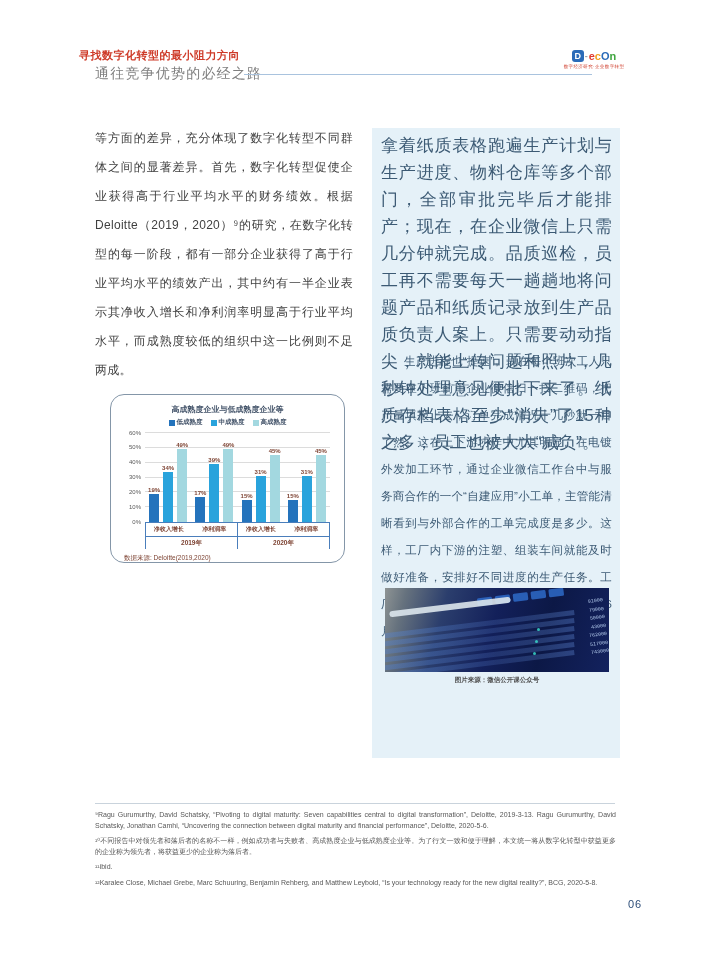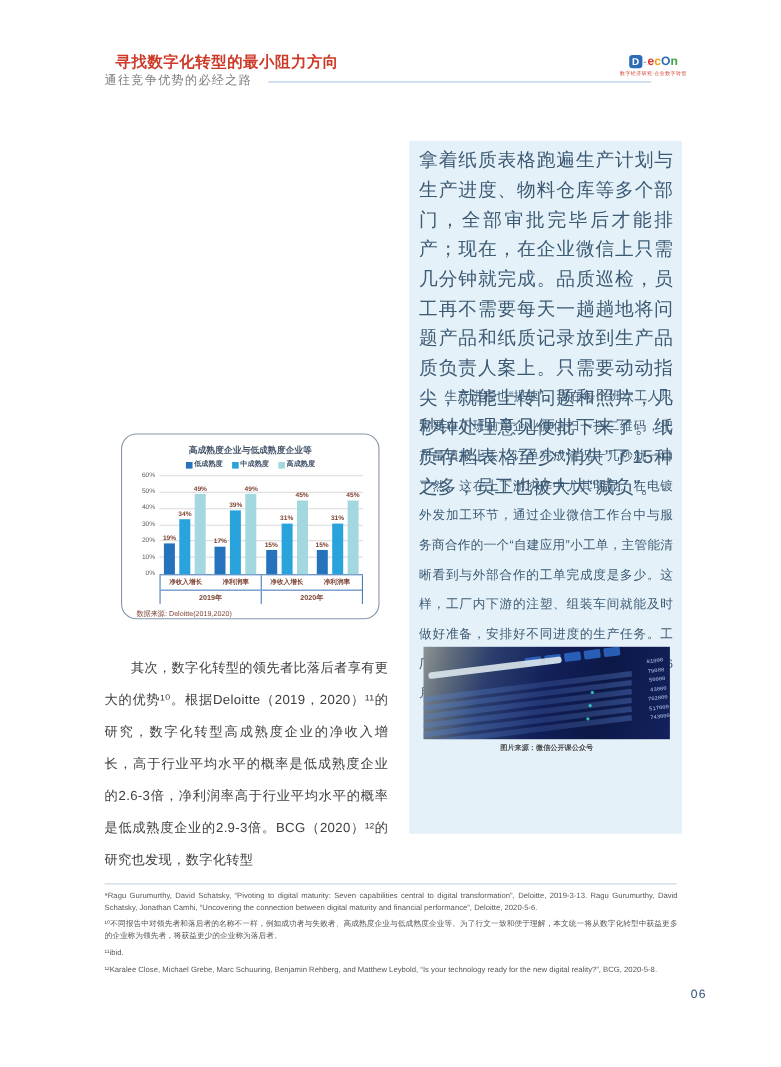--- a/index.html
+++ b/index.html
@@ -1,22 +1,22 @@
 <!DOCTYPE html>
 <html><head>
 <meta charset="utf-8">
 <style>
   * { margin:0; padding:0; box-sizing:border-box; }
   html,body { background:#ffffff; }
   body { font-family:"Liberation Sans","DejaVu Sans",sans-serif; }
   .page { position:relative; width:710px; height:970px; background:#ffffff; overflow:hidden; margin:0 auto; }
 
   
-  .header-title { position:absolute; left:105px; top:48px; font-size:14px; font-weight:bold; color:#CE3A28; letter-spacing:.5px; }
-  .header-sub   { position:absolute; left:95px; top:65px; font-size:11px; color:#7F7F7F; letter-spacing:1.2px; }
+  .header-title { position:absolute; left:79px; top:48px; font-size:11px; font-weight:bold; color:#CE3A28; letter-spacing:.5px; }
+  .header-sub   { position:absolute; left:95px; top:65px; font-size:14px; color:#7F7F7F; letter-spacing:1.2px; }
   .header-rule  { position:absolute; left:244px; top:74px; width:348px; height:1px; background:#A9C3DE; }
 
   .logo { position:absolute; left:558px; top:50px; width:72px; text-align:center; }
   .logo-row { display:flex; align-items:flex-end; justify-content:center; gap:1px; font-weight:bold; font-size:11px; line-height:12px; }
   .logo-boxed { display:inline-block; width:12px; height:12px; border-radius:3px; background:#2B6BB8; color:#fff; font-size:9px; line-height:12px; text-align:center; }
   .logo-dash { color:#9aa2aa; font-size:9px; }
   .logo-letter { display:inline-block; }
   .logo-tagline { margin-top:2px; font-size:4.5px; color:#CE3A28; letter-spacing:.4px; white-space:nowrap; }
 
   
@@ -82,20 +82,21 @@
 
   <div class="logo">
     <div class="logo-row">
       <span class="logo-boxed">D</span>
         <span class="logo-dash">-</span>
         <span id="logo-letters"><span class="logo-letter" style="color: rgb(224, 60, 49);">e</span><span class="logo-letter" style="color: rgb(242, 160, 31);">c</span><span class="logo-letter" style="color: rgb(43, 107, 184);">O</span><span class="logo-letter" style="color: rgb(63, 165, 63);">n</span></span>
     </div>
     <div class="logo-tagline">数字经济研究·企业数字转型</div>
   </div>
 
+  <div class="col-left-p1">等方面的差异，充分体现了数字化转型不同群体之间的显著差异。首先，数字化转型促使企业获得高于行业平均水平的财务绩效。根据Deloitte（2019，2020）⁹的研究，在数字化转型的每一阶段，都有一部分企业获得了高于行业平均水平的绩效产出，其中约有一半企业表示其净收入增长和净利润率明显高于行业平均水平，而成熟度较低的组织中这一比例则不足两成。</div>
 
   <div class="chart-box">
     <div class="chart-title">高成熟度企业与低成熟度企业等</div>
     <div class="chart-legend">
         <span class="legend-item">
           <span class="legend-swatch" style="background: rgb(36, 115, 188);"></span>
           <span>低成熟度</span>
         </span>
         <span class="legend-item">
           <span class="legend-swatch" style="background: rgb(41, 163, 220);"></span>
@@ -199,21 +200,20 @@
           <div class="sub-row">
             <div class="sub-label">净收入增长</div>
             <div class="sub-label">净利润率</div>
           </div>
           <div class="year-label">2020年</div>
         </div>
       </div>
     <div class="chart-source">数据来源: Deloitte(2019,2020)</div>
   </div>
 
-  <div class="col-left-p2">其次，数字化转型的领先者比落后者享有更大的优势¹⁰。根据Deloitte（2019，2020）¹¹的研究，数字化转型高成熟度企业的净收入增长，高于行业平均水平的概率是低成熟度企业的2.6-3倍，净利润率高于行业平均水平的概率是低成熟度企业的2.9-3倍。BCG（2020）¹²的研究也发现，数字化转型</div>
 
   <div class="blue-box"></div>
   <div class="col-right-p1">拿着纸质表格跑遍生产计划与生产进度、物料仓库等多个部门，全部审批完毕后才能排产；现在，在企业微信上只需几分钟就完成。品质巡检，员工再不需要每天一趟趟地将问题产品和纸质记录放到生产品质负责人案上。只需要动动指尖，就能上传问题和照片，几秒钟处理意见便批下来了。纸质存档表格至少“消失”了15种之多，员工也被大大“减负”。</div>
   <div class="col-right-p2">生产进程也“提速”。现在每个班次工人只需要在下班前用企业微信扫一扫二维码，把产量填报上去，订单完成情况十几秒就一目了然。这在上下游协作中尤其明显。在电镀外发加工环节，通过企业微信工作台中与服务商合作的一个“自建应用”小工单，主管能清晰看到与外部合作的工单完成度是多少。这样，工厂内下游的注塑、组装车间就能及时做好准备，安排好不同进度的生产任务。工厂再不用因为缺料而导致停产。2023年1-6月，忆虹精密销售量同比增长50%。</div>
 
   <div class="photo">
     <div class="tabs">
       <div class="tabbtn"></div>
       <div class="tabbtn"></div>
       <div class="tabbtn"></div>

